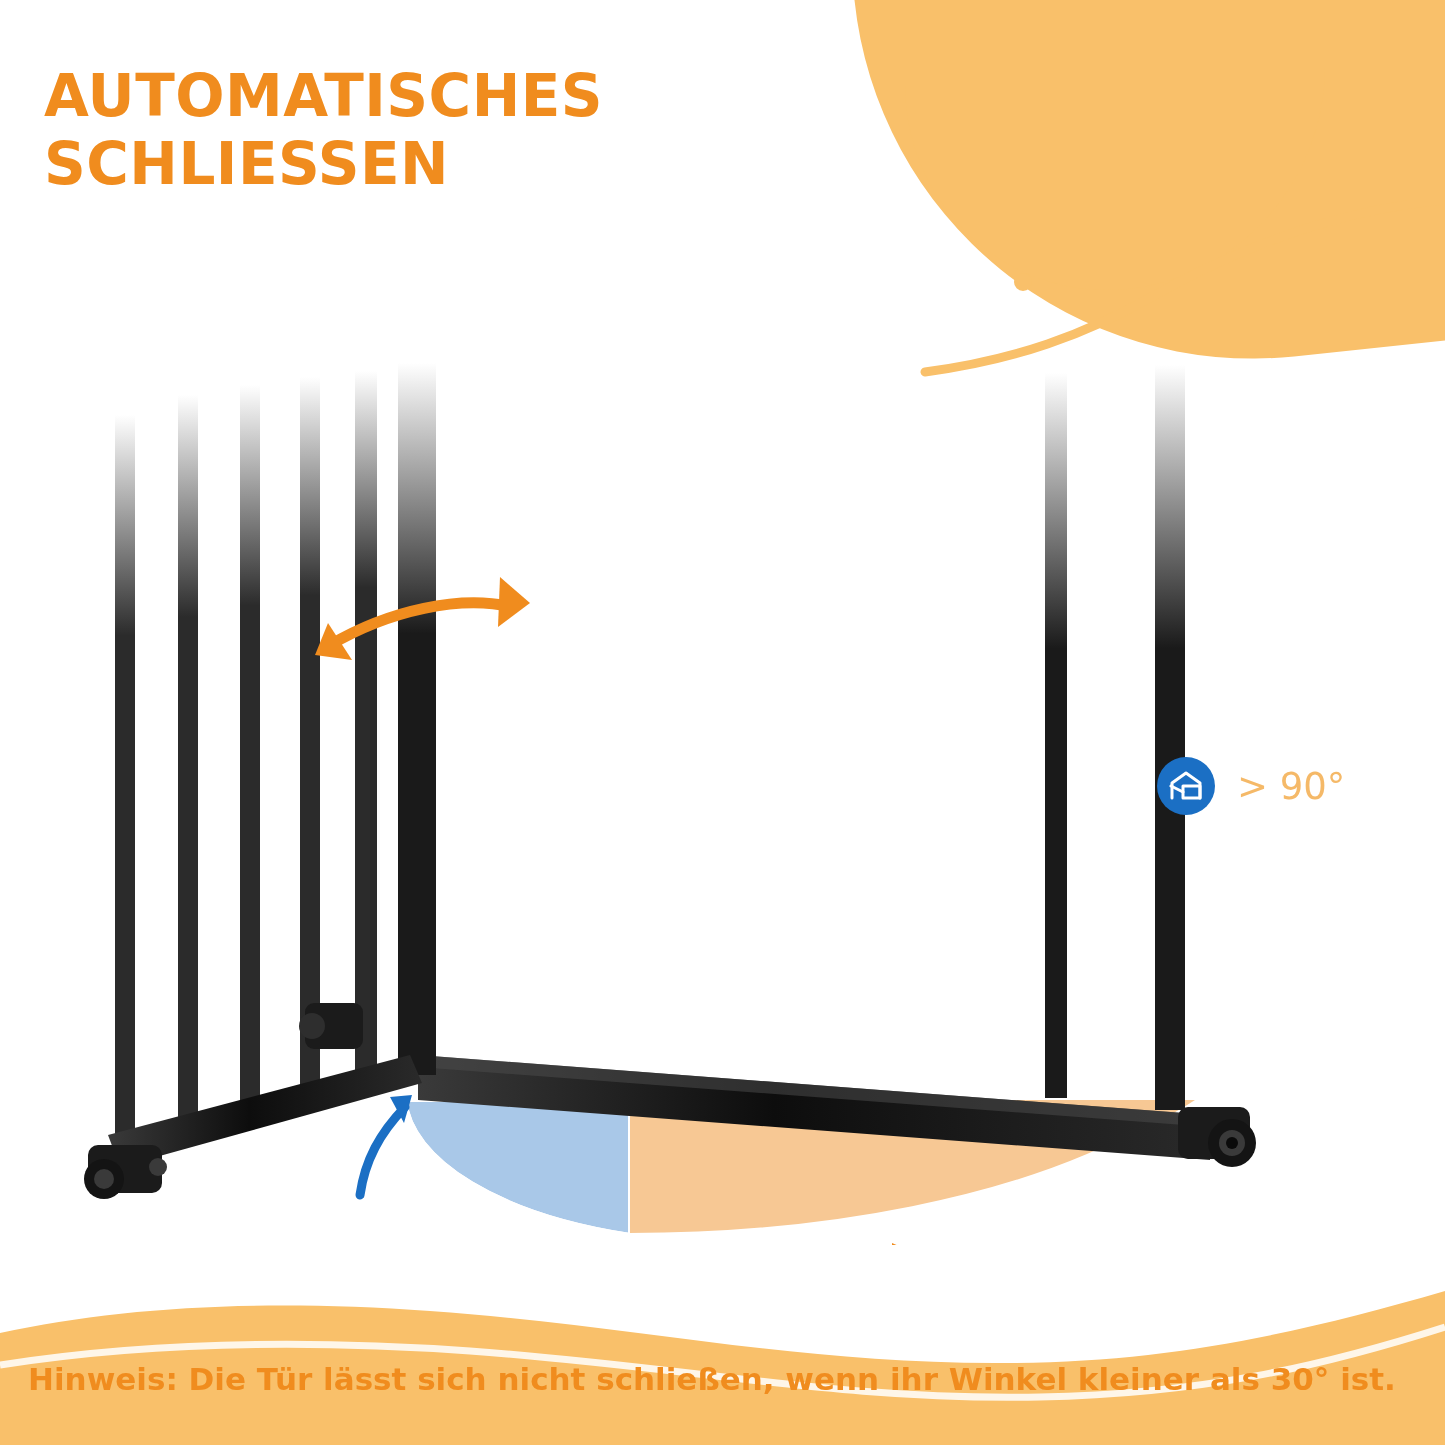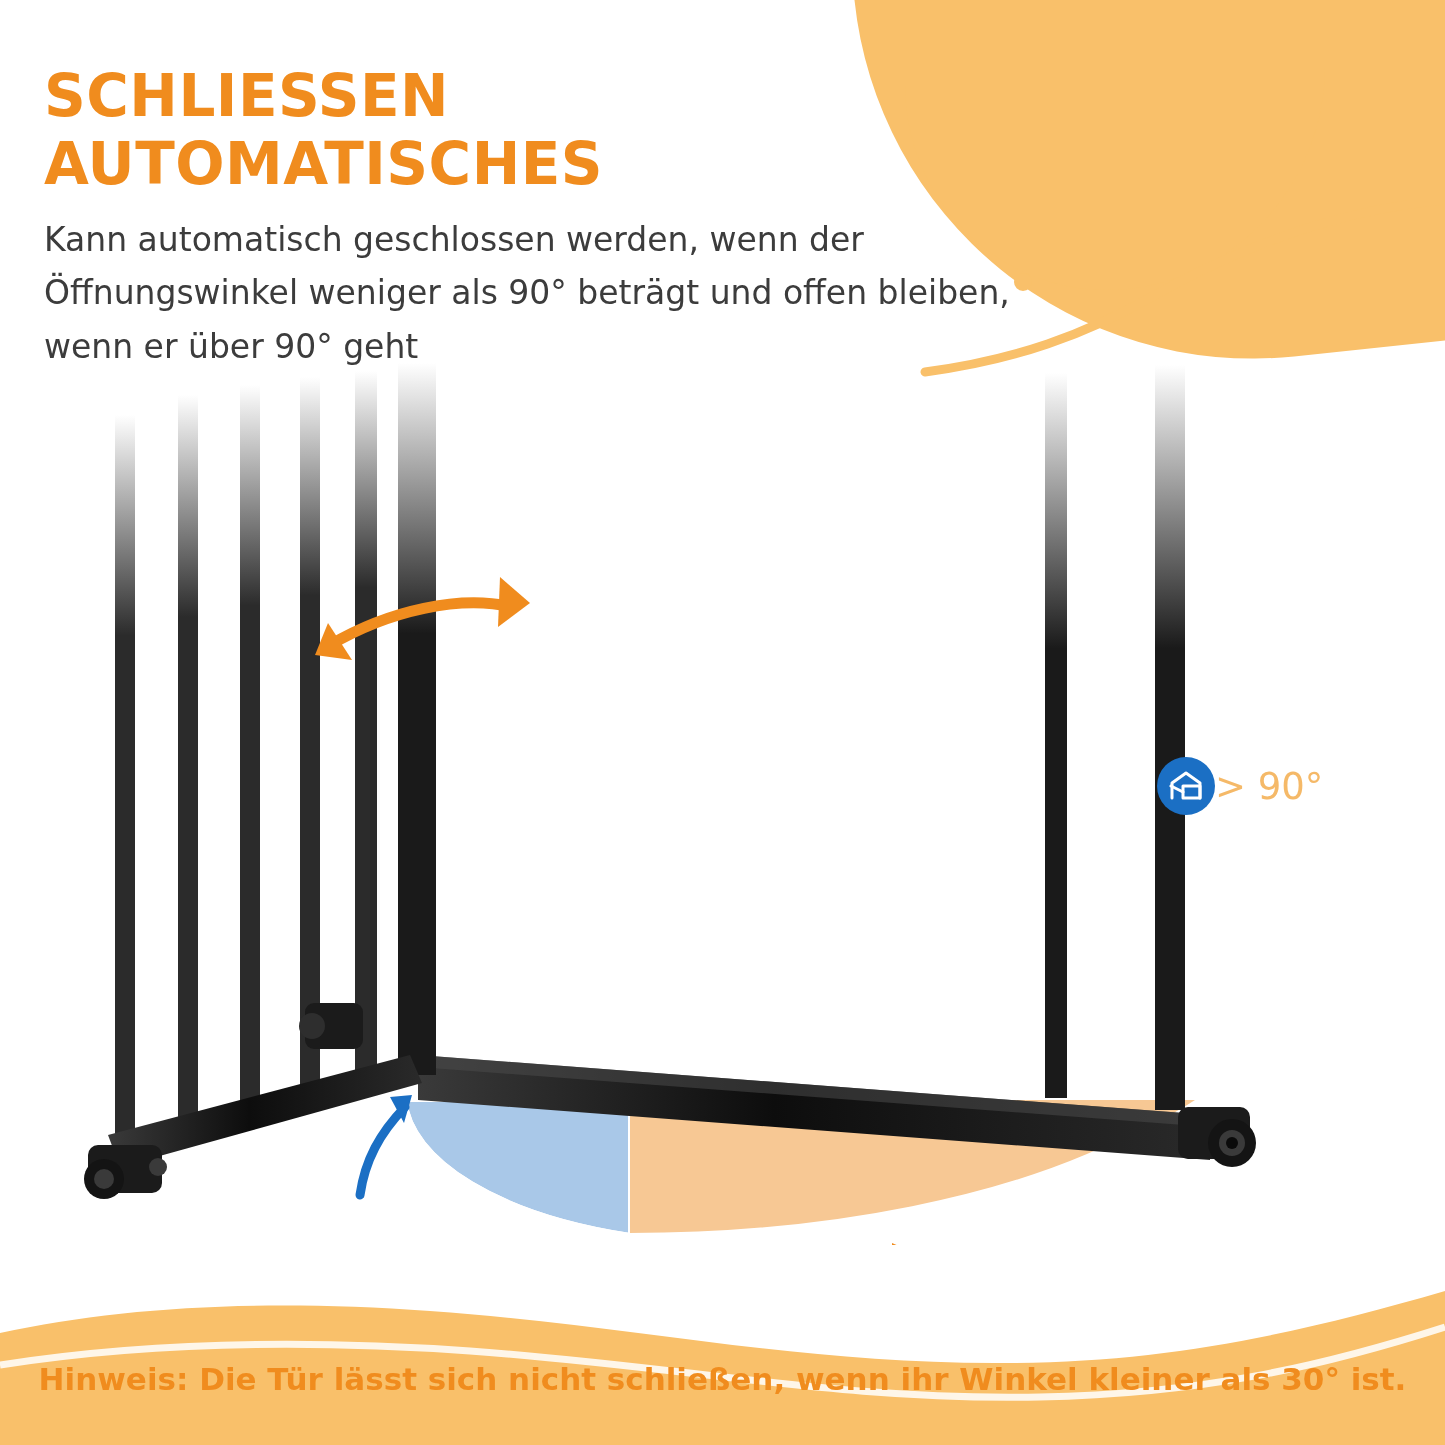--- a/index.html
+++ b/index.html
@@ -90,20 +90,21 @@
   
   .legend {
     position: absolute;
     right: 48px;
     top: 757px;
     width: 240px;
   }
   .legend-row {
     display: flex;
     align-items: center;
+    gap: 22px;
     margin-bottom: 42px;
   }
   .legend-badge {
     width: 58px;
     height: 58px;
     border-radius: 50%;
     display: flex;
     align-items: center;
     justify-content: center;
     flex: 0 0 auto;
@@ -116,21 +117,20 @@
     font-weight: 400;
     white-space: nowrap;
   }
 
   
   .note {
     position: absolute;
     left: 0;
     right: 0;
     bottom: 48px;
-    text-align: center;
     color: #F08C1E;
     font-size: 31px;
     font-weight: 700;
     padding: 0 28px;
   }
 </style>
 </head>
 <body>
 
 <div id="page">
@@ -146,25 +146,24 @@
   </div>
 
   <div class="blob-bottom">
     <svg width="1445" height="230" viewBox="0 0 1445 230">
       <path d="M0,118 C120,92 260,84 430,96 C640,111 800,150 1010,148 C1170,147 1300,118 1445,76 L1445,230 L0,230 Z" fill="#F9C06A"></path>
       <path d="M0,150 C140,128 300,124 470,136 C690,152 840,186 1040,182 C1200,179 1320,152 1445,112" fill="none" stroke="#ffffff" stroke-width="7" opacity="0.85"></path>
     </svg>
   </div>
 
   <div class="headline">
+    <div>AUTOMATISCHES</div>
     <div>SCHLIESSEN</div>
-    <div>AUTOMATISCHES</div>
-  </div>
-
-  <div class="subhead">Kann automatisch geschlossen werden, wenn der Öffnungswinkel weniger als 90° beträgt und offen bleiben, wenn er über 90° geht</div>
+  </div>
+
 
   <div class="product">
     <svg width="1290" height="890" viewBox="0 0 1290 890">
       <defs>
         <linearGradient id="fadeTop" x1="0" y1="0" x2="0" y2="1">
           <stop offset="0%" stop-color="#ffffff" stop-opacity="1"></stop>
           <stop offset="38%" stop-color="#1A1A1A" stop-opacity="1"></stop>
           <stop offset="100%" stop-color="#1A1A1A" stop-opacity="1"></stop>
         </linearGradient>
         <linearGradient id="fadeTop2" x1="0" y1="0" x2="0" y2="1">

